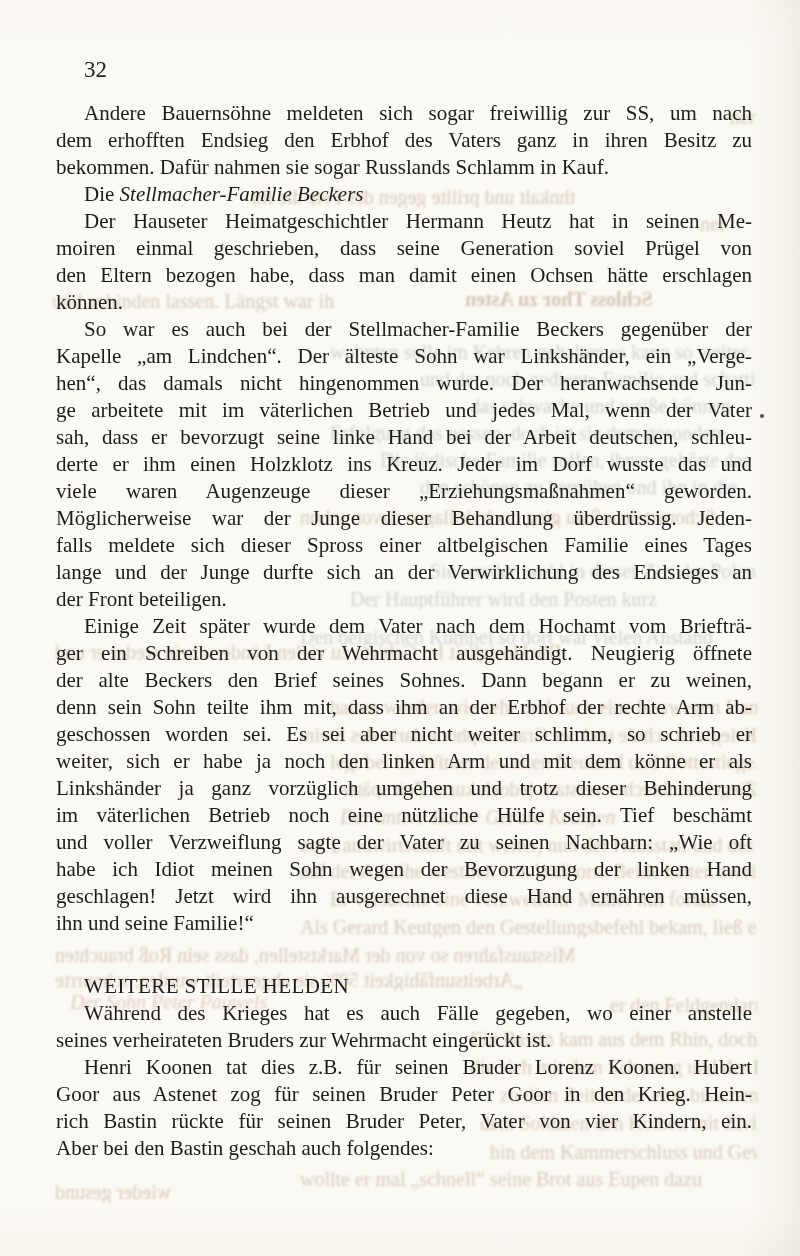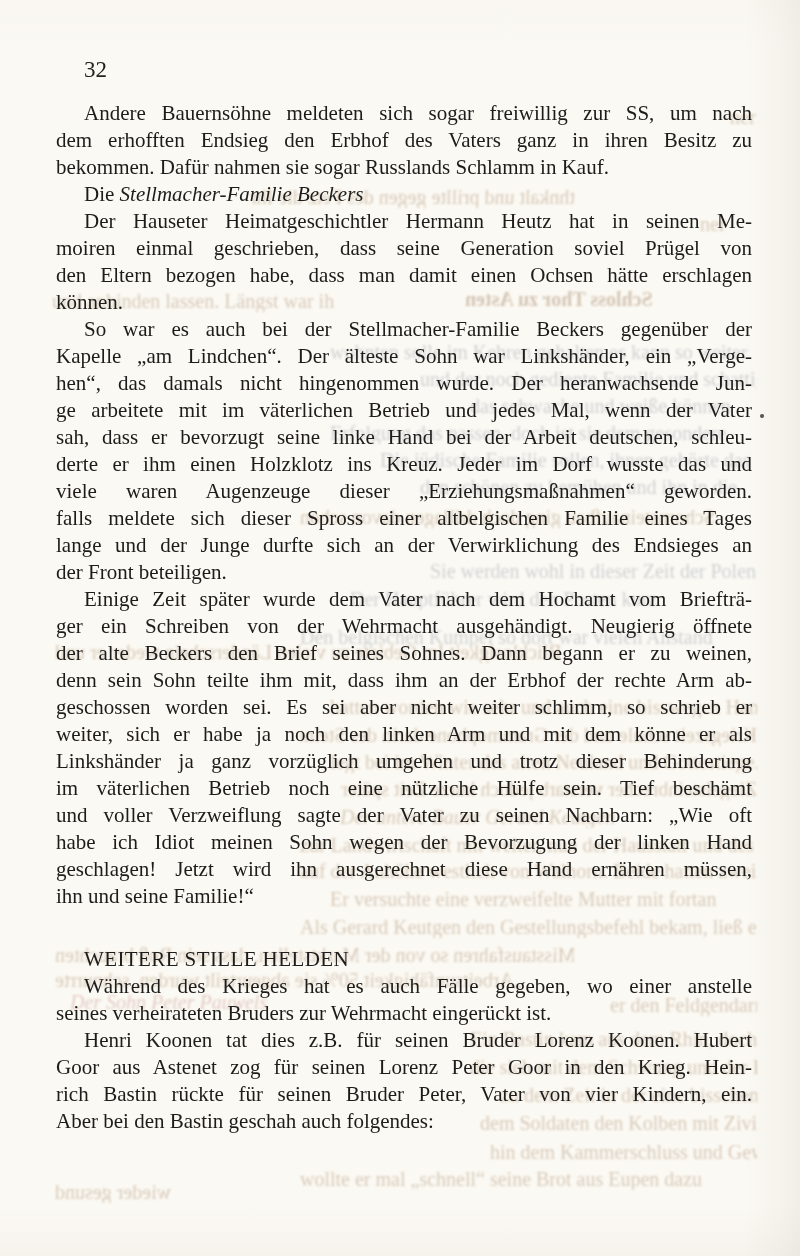--- a/index.html
+++ b/index.html
@@ -130,20 +130,21 @@
         <div class="line">können.</div>
       </div>
       <div>
         <div class="line just indent">So war es auch bei der Stellmacher-Familie Beckers gegenüber der</div>
         <div class="line just">Kapelle „am Lindchen“. Der älteste Sohn war Linkshänder, ein „Verge-</div>
         <div class="line just">hen“, das damals nicht hingenommen wurde. Der heranwachsende Jun-</div>
         <div class="line just">ge arbeitete mit im väterlichen Betrieb und jedes Mal, wenn der Vater</div>
         <div class="line just">sah, dass er bevorzugt seine linke Hand bei der Arbeit deutschen, schleu-</div>
         <div class="line just">derte er ihm einen Holzklotz ins Kreuz. Jeder im Dorf wusste das und</div>
         <div class="line just">viele waren Augenzeuge dieser „Erziehungsmaßnahmen“ geworden.</div>
+        <div class="line just">Möglicherweise war der Junge dieser Behandlung überdrüssig. Jeden-</div>
         <div class="line just">falls meldete sich dieser Spross einer altbelgischen Familie eines Tages</div>
         <div class="line just">lange und der Junge durfte sich an der Verwirklichung des Endsieges an</div>
         <div class="line">der Front beteiligen.</div>
       </div>
       <div>
         <div class="line just indent">Einige Zeit später wurde dem Vater nach dem Hochamt vom Briefträ-</div>
         <div class="line just">ger ein Schreiben von der Wehrmacht ausgehändigt. Neugierig öffnete</div>
         <div class="line just">der alte Beckers den Brief seines Sohnes. Dann begann er zu weinen,</div>
         <div class="line just">denn sein Sohn teilte ihm mit, dass ihm an der Erbhof der rechte Arm ab-</div>
         <div class="line just">geschossen worden sei. Es sei aber nicht weiter schlimm, so schrieb er</div>
@@ -158,21 +159,21 @@
       <div class="spacer" style="height: 36px;"></div>
       <div>
         <div class="line indent heading-line">WEITERE STILLE HELDEN</div>
       </div>
       <div>
         <div class="line just indent">Während des Krieges hat es auch Fälle gegeben, wo einer anstelle</div>
         <div class="line">seines verheirateten Bruders zur Wehrmacht eingerückt ist.</div>
       </div>
       <div>
         <div class="line just indent">Henri Koonen tat dies z.B. für seinen Bruder Lorenz Koonen. Hubert</div>
-        <div class="line just">Goor aus Astenet zog für seinen Lorenz Peter Goor in den Krieg. Hein-</div>
+        <div class="line just">Goor aus Astenet zog für seinen Bruder Peter Goor in den Krieg. Hein-</div>
         <div class="line just">rich Bastin rückte für seinen Bruder Peter, Vater von vier Kindern, ein.</div>
         <div class="line">Aber bei den Bastin geschah auch folgendes:</div>
       </div>
     </div>
 
   <div class="ink-dot"></div>
 
 </div>
 
 </body></html>

